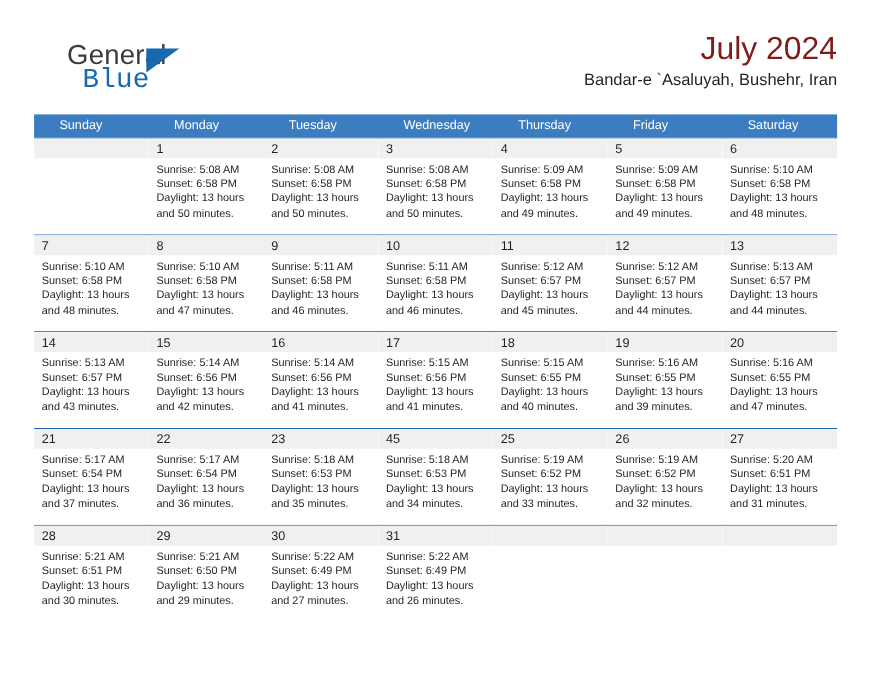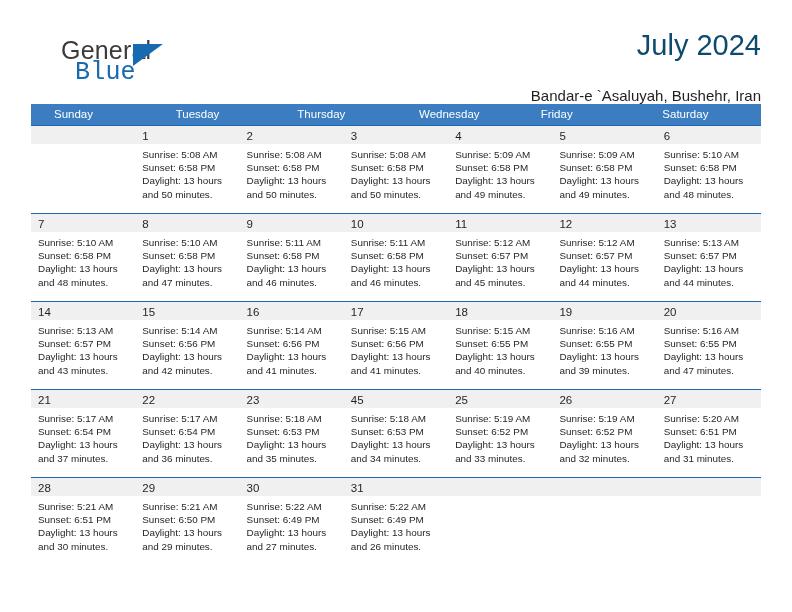--- a/index.html
+++ b/index.html
@@ -66,29 +66,29 @@
     border-bottom: 22px solid transparent;
   }
   .title-wrap {
     position: absolute;
     right: 0;
     top: 0;
     text-align: right;
   }
   .cal-title {
     font-size: 29px;
-    color: #0c4a6e;
+    color: #7f1d1d;
     line-height: 34px;
     white-space: nowrap;
   }
   .cal-subtitle {
     font-size: 15px;
     color: #231f20;
     line-height: 22px;
-    margin-top: 23px;
+    margin-top: 0;
     white-space: nowrap;
   }
 
   
   .calendar {
     position: absolute;
     left: 31px;
     top: 104px;
     width: 730px;
   }
@@ -162,23 +162,24 @@
     <div class="title-wrap">
       <div class="cal-title">July 2024</div>
       <div class="cal-subtitle">Bandar-e `Asaluyah, Bushehr, Iran</div>
     </div>
 
   </div>
 
   <div class="calendar">
     <div class="weekdays" id="weekday-row">
         <div class="weekday">Sunday</div>
+        <div class="weekday">Monday</div>
         <div class="weekday">Tuesday</div>
+        <div class="weekday">Wednesday</div>
         <div class="weekday">Thursday</div>
-        <div class="weekday">Wednesday</div>
         <div class="weekday">Friday</div>
         <div class="weekday">Saturday</div>
       </div>
     <div id="weeks-container">
         <div class="week">
           <div class="day empty">
             <div class="day-num-band"><span class="day-num"></span></div>
             <div class="day-body"></div>
           </div>
           <div class="day">

